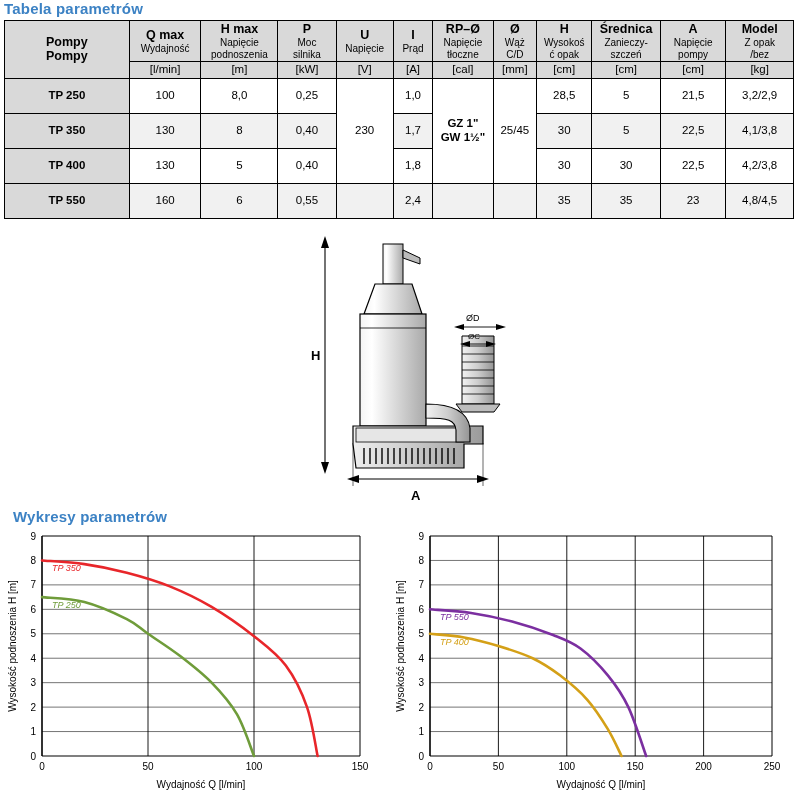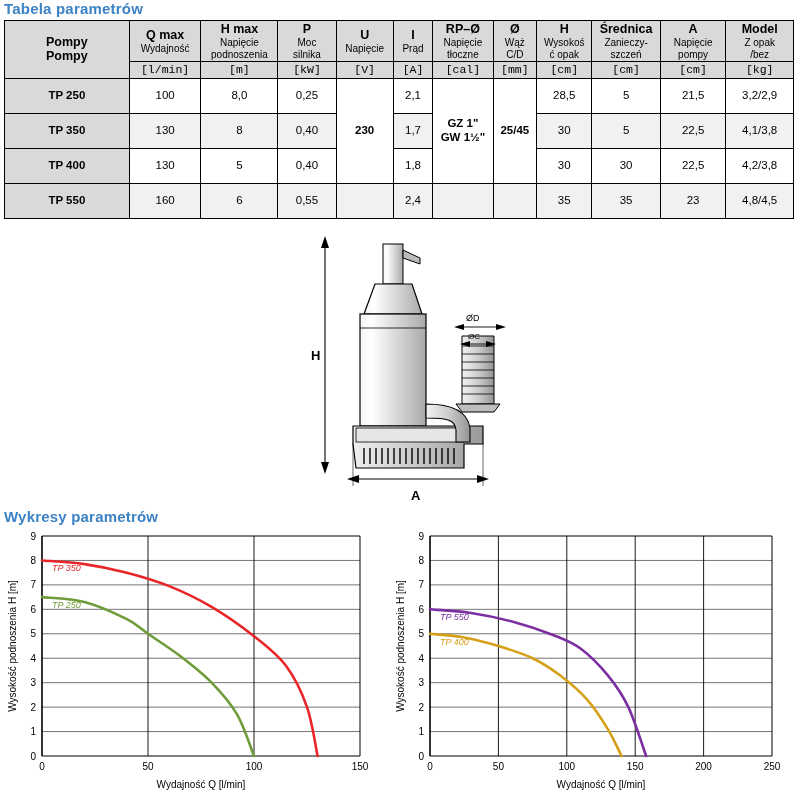--- a/index.html
+++ b/index.html
@@ -18,21 +18,21 @@
 
   
   .section-title {
     position: absolute;
     color: #3c82c4;
     font-size: 15px;
     font-weight: bold;
     letter-spacing: .2px;
   }
   #title-table { left: 4px; top: 0px; }
-  #title-charts { left: 4px; top: 508px; }
+  #title-charts { left: 13px; top: 508px; }
 
   
   #param-table-wrap {
     position: absolute;
     left: 4px; top: 20px;
     width: 790px;
   }
   table.params {
     border-collapse: collapse;
     width: 790px;
@@ -46,31 +46,31 @@
     padding: 1px 2px;
     color: #000;
     line-height: 1.18;
   }
   table.params thead th {
     background: #d9d9d9;
     font-weight: normal;
   }
   .hdr-main { font-weight: bold; font-size: 12.5px; }
   .hdr-sub { font-size: 10px; font-weight: normal; }
-  .hdr-unit { font-weight: bold; font-size: 11.5px; font-family: Liberation Mono, monospace; }
+  .hdr-unit { font-weight: bold; font-size: 11.5px; }
   .model-cell {
     font-weight: bold;
     font-size: 12.5px;
     background: #d9d9d9;
   }
   tbody tr { height: 35px; }
   tbody td { background: #ffffff; }
   tbody tr.shaded td { background: #f1f1f1; }
   tbody tr.shaded td.model-cell { background: #d9d9d9; }
-  .cell-center-span { font-weight: bold; font-size: 12.5px; }
+  .cell-center-span { font-weight: normal; font-size: 12.5px; }
   .gz-cell { font-weight: bold; font-size: 12px; line-height: 1.3; }
 
   
   #pump-figure {
     position: absolute;
     left: 280px; top: 228px;
     width: 290px; height: 280px;
   }
 
   
@@ -175,21 +175,21 @@
         </tr>
       </thead>
       <tbody>
 
         <tr>
           <td class="model-cell">TP 250</td>
           <td>100</td>
           <td>8,0</td>
           <td>0,25</td>
           <td rowspan="3" class="cell-center-span">230</td>
-          <td>2,1</td>
+          <td>1,0</td>
           <td rowspan="3" class="gz-cell">
             <div>GZ 1"</div>
             <div>GW 1½"</div>
           </td>
           <td rowspan="3" class="cell-center-span">25/45</td>
           <td>28,5</td>
           <td>5</td>
           <td>21,5</td>
           <td>3,2/2,9</td>
         </tr>

